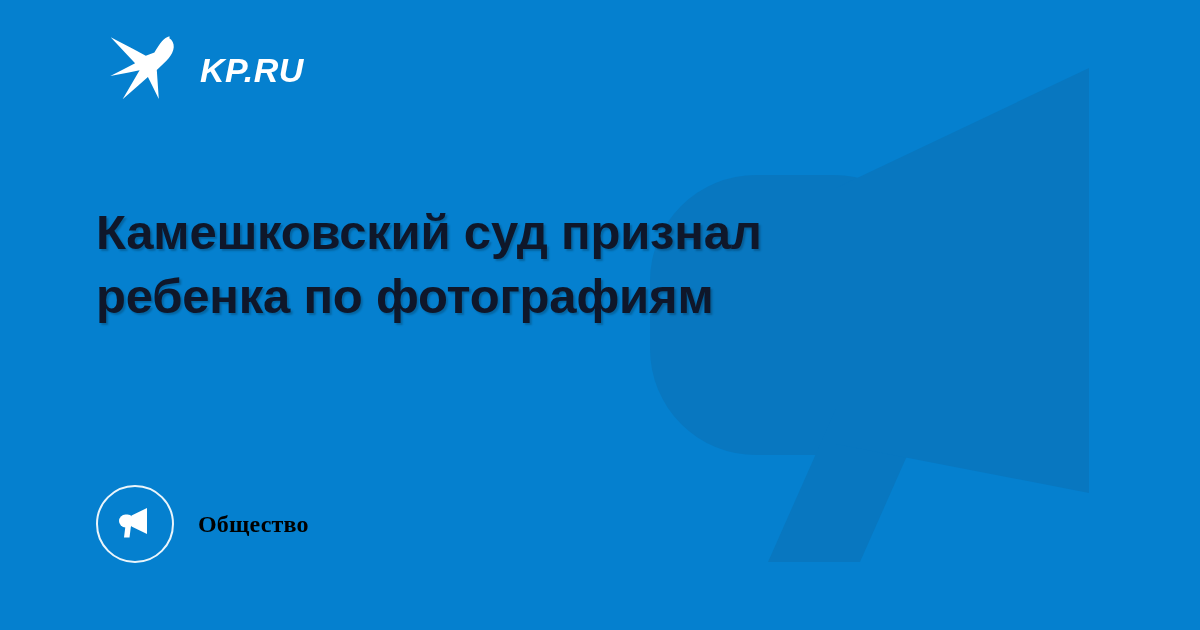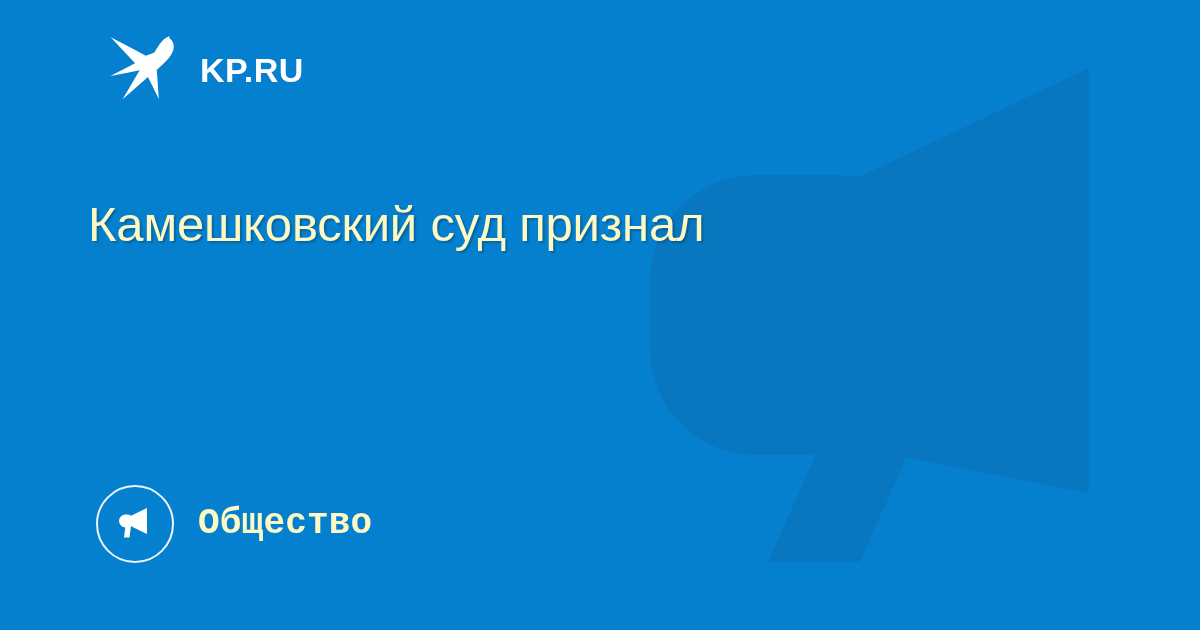--- a/index.html
+++ b/index.html
@@ -33,20 +33,21 @@
 
   
   .header {
     position: absolute;
     left: 108px;
     top: 34px;
     display: flex;
     align-items: center;
     gap: 18px;
     height: 72px;
+    font-style: italic;
   }
   .logo-bird {
     width: 74px;
     height: 72px;
     display: block;
     flex: 0 0 auto;
   }
   .logo-bird svg {
     display: block;
     width: 74px;
@@ -61,24 +62,24 @@
     white-space: nowrap;
     font-family: "Liberation Sans", "DejaVu Sans", sans-serif;
   }
 
   
   .headline {
     position: absolute;
     left: 88px;
     top: 192px;
     width: 880px;
-    margin: 0;
-    color: #fef9c3;
+    margin: 8px;
+    color: #0f172a;
     font-size: 49px;
-    font-weight: normal;
+    font-weight: bold;
     line-height: 1.31;
     letter-spacing: -0.2px;
     text-shadow: 2px 2px 2px rgba(0, 0, 0, 0.22);
     font-family: "Liberation Sans", "DejaVu Sans", sans-serif;
   }
   .headline .hl-line {
     display: block;
     white-space: nowrap;
   }
 
@@ -101,27 +102,27 @@
     display: flex;
     align-items: center;
     justify-content: center;
   }
   .category-icon svg {
     display: block;
     width: 42px;
     height: 42px;
   }
   .category-label {
-    color: #fef9c3;
-    font-size: 36px;
+    color: #000000;
+    font-size: 24px;
     font-weight: bold;
     line-height: 1;
     white-space: nowrap;
     letter-spacing: 0.2px;
-    font-family: Liberation Mono, monospace;
+    font-family: Liberation Serif, serif;
   }
 </style>
 </head>
 <body>
 
 <div class="card">
 
   <div class="watermark">
     <svg viewBox="0 0 1200 630" xmlns="http://www.w3.org/2000/svg" aria-hidden="true">
       <g fill="#0877C0">
@@ -149,20 +150,21 @@
                  c2.0 -4.0 2.2 -7.7 0.6 -11.0
                  c-0.9 -1.9 -2.0 -3.0 -3.2 -3.5
                  z"></path>
       </svg>
     </span>
     <span class="logo-word">KP.RU</span>
   </div>
 
   <h1 class="headline">
     <span class="hl-line">Камешковский суд признал</span>
+    <span class="hl-line">ребенка по фотографиям</span>
   </h1>
 
   <div class="category">
     <span class="category-icon">
       <svg viewBox="0 0 42 42" xmlns="http://www.w3.org/2000/svg" aria-hidden="true">
         <g fill="#ffffff">
 
           <rect x="5" y="11.5" width="15" height="13" rx="6.5" ry="6.5"></rect>
 
           <path d="M11.5 22.5 L17 22.5 L15.5 34.5 L10 34.5 Z"></path>

